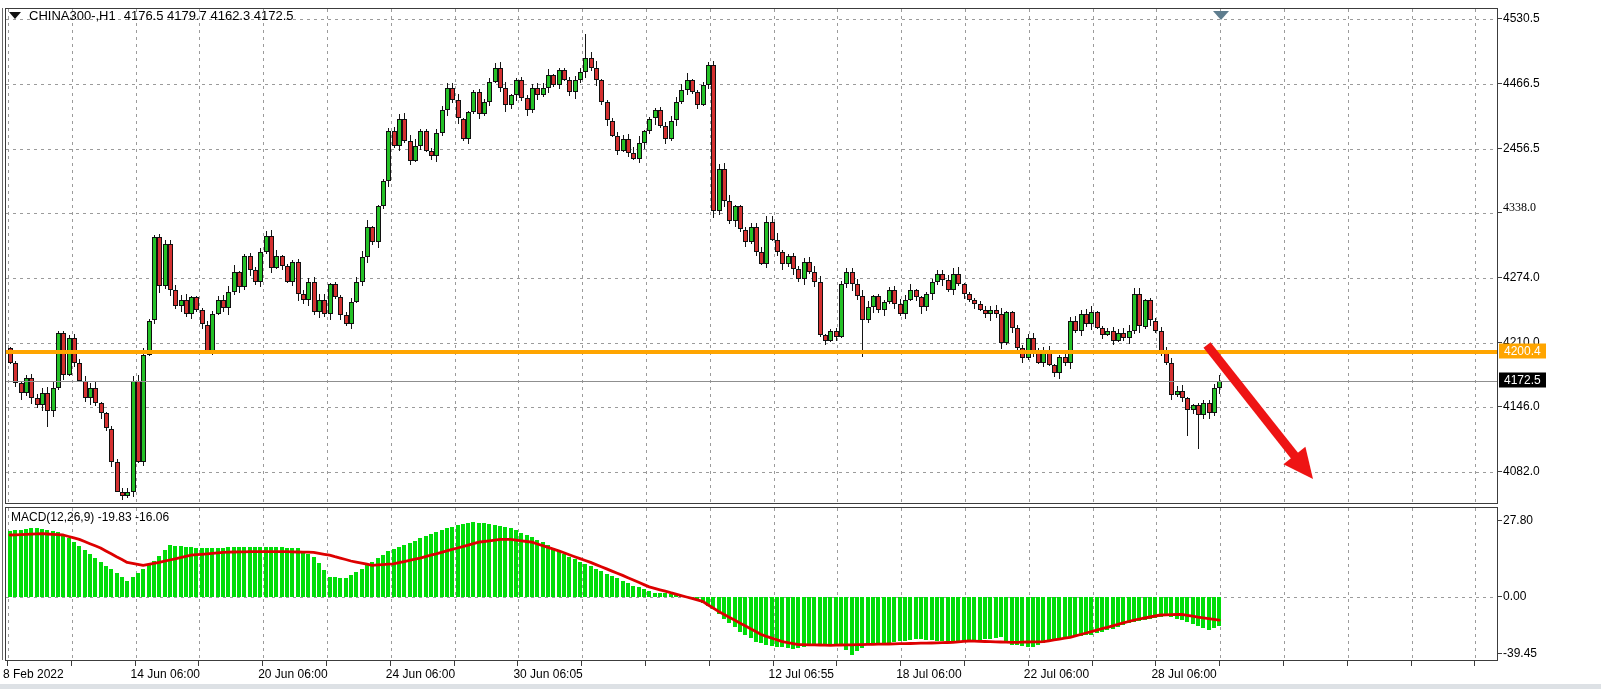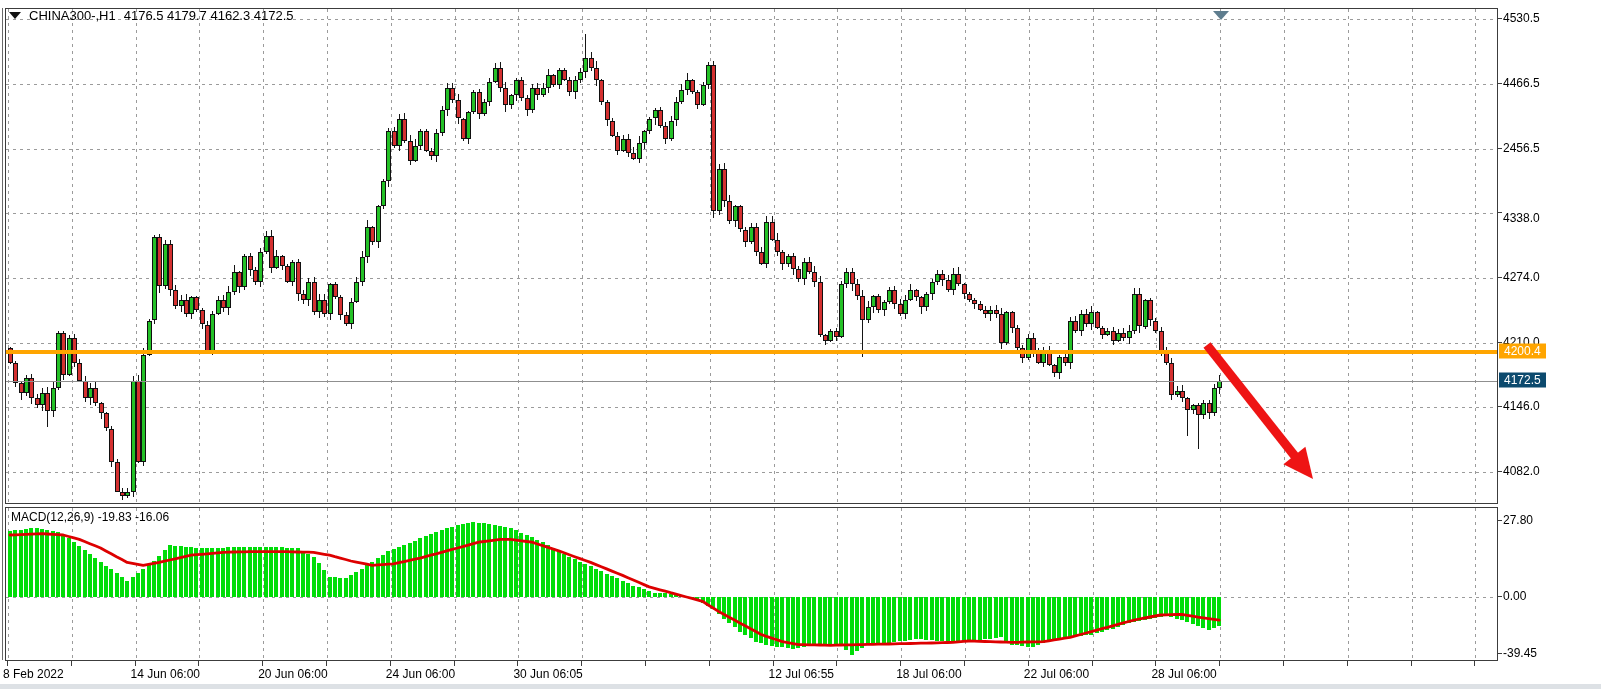--- a/index.html
+++ b/index.html
@@ -16,21 +16,21 @@
   .wick{position:absolute;width:1px;background:#151515;}
   .cbody{position:absolute;width:5px;box-sizing:border-box;border:1px solid #101010;}
   .macd-bar{position:absolute;width:4px;}
   .price-label{position:absolute;left:1503px;font-size:12px;color:#000;transform:translateY(-50%);white-space:nowrap;}
   .tick-h{position:absolute;left:1497px;width:5px;height:1px;background:#3c3c3c;}
   .time-label{position:absolute;top:667px;font-size:12px;color:#000;white-space:nowrap;}
   .tick-v{position:absolute;top:661px;width:1px;height:5px;background:#3c3c3c;}
   .tag{position:absolute;left:1499px;height:15px;line-height:15px;font-size:12px;color:#fff;
        padding:0 5px;transform:translateY(-50%);white-space:nowrap;}
   #hline-tag{background:#FFA500;}
-  #bid-tag{background:#0c4a6e;}
+  #bid-tag{background:#000000;}
   #title-bar{position:absolute;left:9px;top:8px;font-size:13px;color:#000;display:flex;align-items:center;gap:8px;z-index:30;}
   #title-caret{width:0;height:0;border-left:6px solid transparent;border-right:6px solid transparent;
                border-top:7px solid #111;display:inline-block;cursor:pointer;}
   #macd-label{position:absolute;left:11px;top:510px;font-size:12px;color:#000;z-index:30;white-space:nowrap;}
   #orange-line{position:absolute;left:0;width:100%;height:4px;background:#FFA500;z-index:12;}
   #bid-line{position:absolute;left:0;width:100%;height:1px;background:#8f8f8f;z-index:11;}
   #end-marker{position:absolute;width:0;height:0;border-left:8px solid transparent;
               border-right:8px solid transparent;border-top:9px solid #5e7d8e;z-index:13;}
   #arrow-svg{position:absolute;left:0;top:0;z-index:20;}
   #signal-svg{position:absolute;left:0;top:0;z-index:5;}
@@ -816,21 +816,21 @@
 <div id="macd-label">MACD(12,26,9) -19.83 -16.06</div>
 
 <div id="price-axis">
     <div class="tick-h" style="top: 18px;"></div>
     <div class="price-label" style="top: 18px;">4530.5</div>
     <div class="tick-h" style="top: 82.6px;"></div>
     <div class="price-label" style="top: 82.6px;">4466.5</div>
     <div class="tick-h" style="top: 147.8px;"></div>
     <div class="price-label" style="top: 147.8px;">2456.5</div>
     <div class="tick-h" style="top: 212.4px;"></div>
-    <div class="price-label" style="top: 218px;">4338.0</div>
+    <div class="price-label" style="top: 207px; font-family: Liberation Serif, serif;">4338.0</div>
     <div class="tick-h" style="top: 277.1px;"></div>
     <div class="price-label" style="top: 277.1px;">4274.0</div>
     <div class="tick-h" style="top: 341.7px;"></div>
     <div class="price-label" style="top: 341.7px;">4210.0</div>
     <div class="tick-h" style="top: 406.3px;"></div>
     <div class="price-label" style="top: 406.3px;">4146.0</div>
     <div class="tick-h" style="top: 471px;"></div>
     <div class="price-label" style="top: 471px;">4082.0</div>
     <div class="tick-h" style="top: 520px;"></div>
     <div class="price-label" style="top: 520px;">27.80</div>

